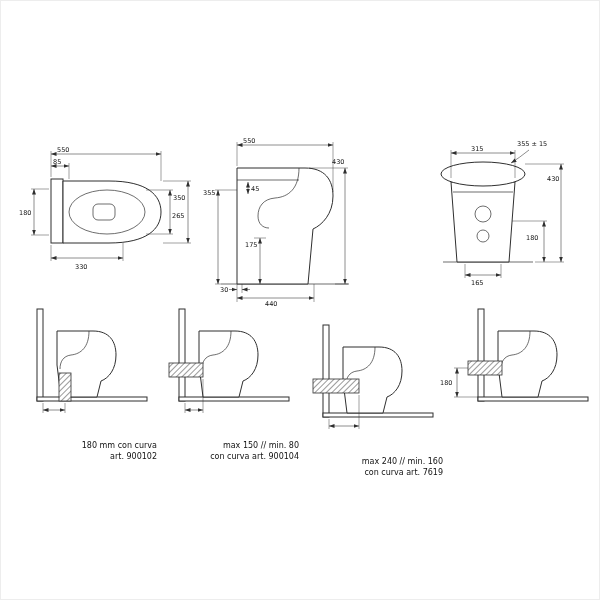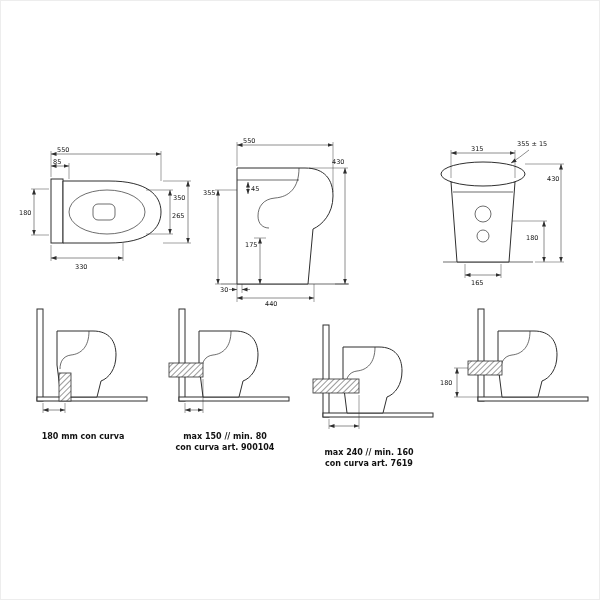--- a/index.html
+++ b/index.html
@@ -7,21 +7,21 @@
   .canvas{position:relative;width:600px;height:600px;background:#fff;border:1px solid #ededed;overflow:hidden}
   .fig{position:absolute;overflow:visible}
   svg text{font-family:"DejaVu Sans","Liberation Sans",sans-serif;font-size:6.5px;fill:#111}
   .outline{fill:#fff;stroke:#2f2f2f;stroke-width:1}
   .thin{fill:none;stroke:#2f2f2f;stroke-width:0.7}
   .dim{stroke:#2f2f2f;stroke-width:0.55;fill:none}
   .ext{stroke:#2f2f2f;stroke-width:0.45;fill:none}
   .hatchbox{fill:url(#hatch);stroke:#2f2f2f;stroke-width:0.8}
   .install{position:absolute}
   .install svg{display:block;margin:0 auto;overflow:visible}
-  .caption{margin-top:7px;text-align:center;font-size:8px;font-weight:700;color:#111;line-height:1.35}
+  .caption{margin-top:16px;text-align:right;font-size:8px;font-weight:400;color:#111;line-height:1.35}
 </style>
 </head>
 <body>
 
 <div class="canvas">
 
   <svg width="0" height="0" style="position:absolute" aria-hidden="true">
     <defs>
       <pattern id="hatch" width="4" height="4" patternUnits="userSpaceOnUse" patternTransform="rotate(45)">
         <rect width="4" height="4" fill="#fff"></rect>
@@ -154,20 +154,21 @@
       <rect class="outline" x="24" y="90" width="110" height="4"></rect>
       <path class="outline" d="M44,24 L80,24 C96,24 103,34 103,48 C103,62 96,71 88,74 L84,90 L48,90 L44,58 Z"></path>
       <path class="thin" d="M76,24 C76,40 68,47 58,48 C50,49 47,55 47,62"></path>
       <rect class="hatchbox" x="46" y="66" width="12" height="28"></rect>
       <line class="ext" x1="30" y1="96" x2="30" y2="106"></line>
       <line class="ext" x1="52" y1="96" x2="52" y2="106"></line>
       <line class="dim" x1="30" y1="103" x2="52" y2="103" marker-start="url(#arr)" marker-end="url(#arr)"></line>
     </svg>
     <div class="caption">
       <div>180 mm con curva</div>
+      <div>art. 900102</div>
     </div>
   </div>
 
   <div class="install" style="left:150px;top:306px;width:148px">
     <svg width="140" height="118" viewBox="0 0 140 118">
       <rect class="outline" x="24" y="2" width="6" height="92"></rect>
       <rect class="outline" x="24" y="90" width="110" height="4"></rect>
       <path class="outline" d="M44,24 L80,24 C96,24 103,34 103,48 C103,62 96,71 88,74 L84,90 L48,90 L44,58 Z"></path>
       <path class="thin" d="M76,24 C76,40 68,47 58,48 C50,49 47,55 47,62"></path>
       <rect class="hatchbox" x="14" y="56" width="34" height="14"></rect>

